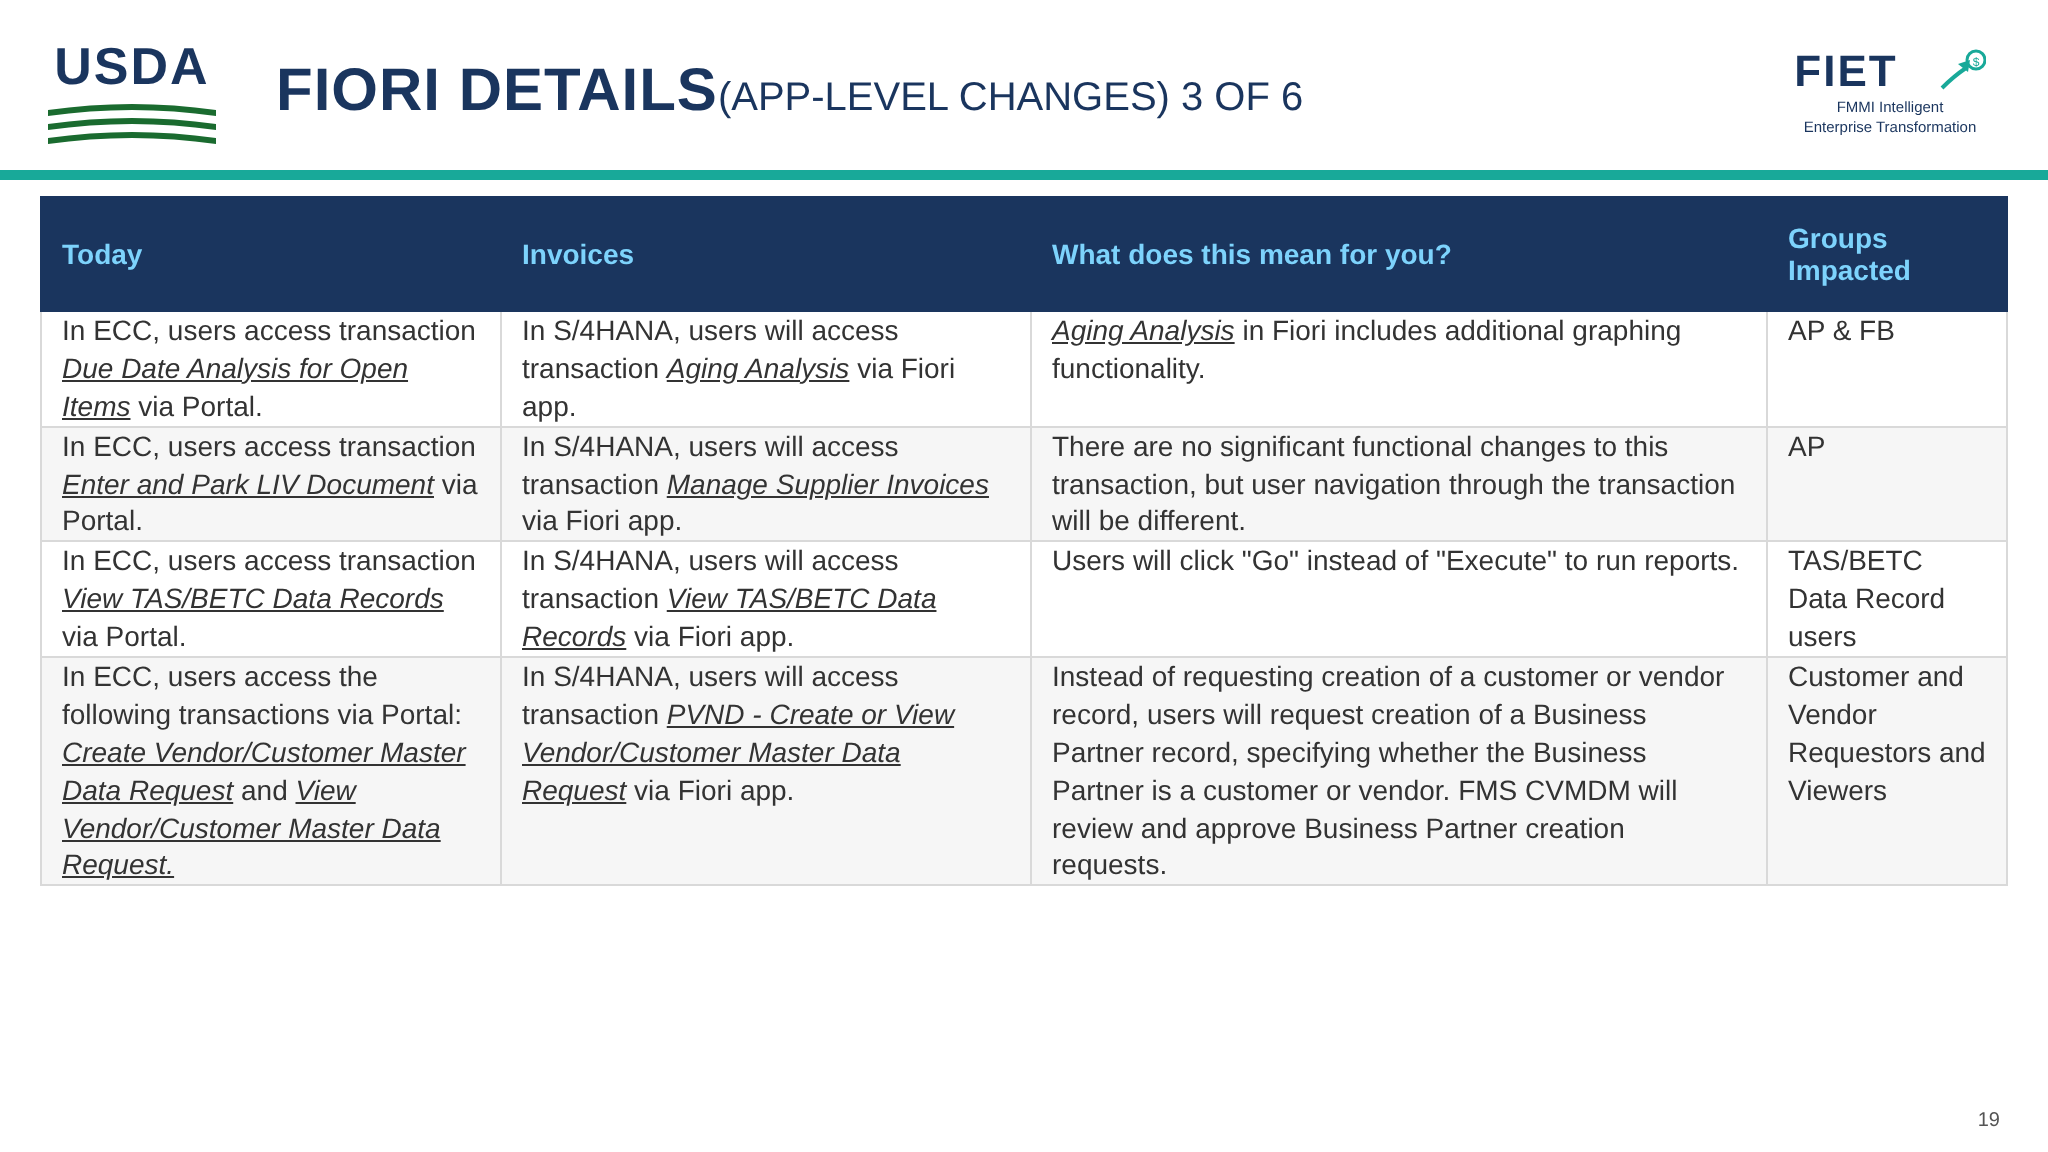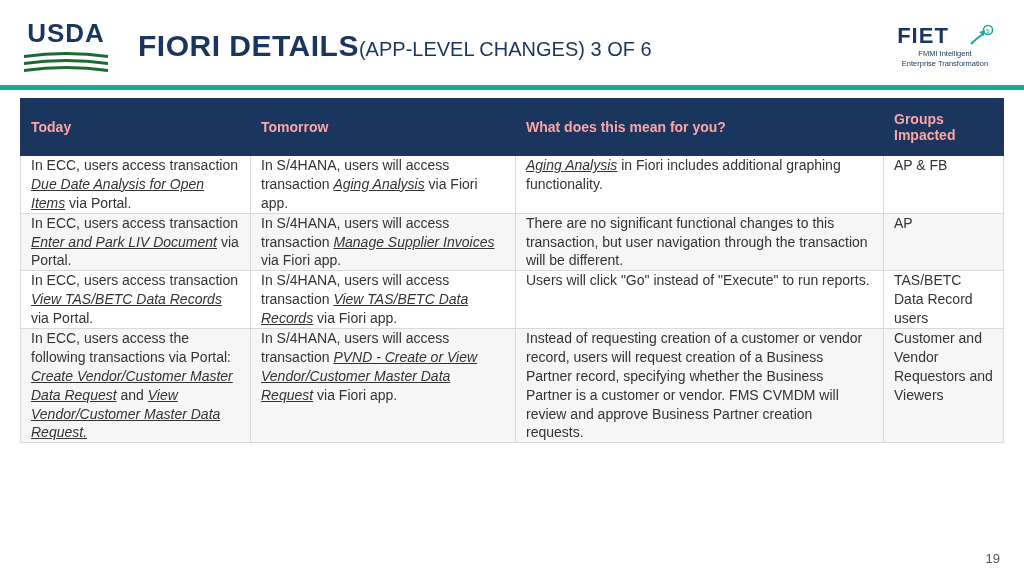--- a/index.html
+++ b/index.html
@@ -85,21 +85,21 @@
   .table-wrap {
     padding: 0 20px;
   }
   table {
     width: 100%;
     border-collapse: collapse;
     font-size: 14px;
   }
   thead th {
     background: #1a355e;
-    color: #fca5a5;
+    color: #7dd3fc;
     text-align: left;
     font-weight: 700;
     padding: 12px 10px;
     border: 1px solid #1a355e;
     vertical-align: middle;
   }
   tbody td {
     border: 1px solid #d9d9d9;
     padding: 0 10px;
     vertical-align: top;
@@ -110,21 +110,21 @@
     background: #f6f6f6;
   }
   .col-today { width: 230px; }
   .col-tomorrow { width: 265px; }
   .col-meaning { width: auto; }
   .col-groups { width: 120px; }
   .page-num {
     position: absolute;
     bottom: 10px;
     right: 24px;
-    font-size: 13px;
+    font-size: 10px;
     color: #555;
   }
   em { font-style: italic; text-decoration: underline; }
 </style>
 </head>
 <body>
 
 <div class="header">
   <div class="usda-logo">
     <div class="usda-text">USDA</div>
@@ -153,21 +153,21 @@
   </div>
 </div>
 
 <div class="divider"></div>
 
 <div class="table-wrap">
   <table>
     <thead>
       <tr>
         <th class="col-today">Today</th>
-        <th class="col-tomorrow">Tomorrow</th>
+        <th class="col-tomorrow">Invoices</th>
         <th class="col-meaning">What does this mean for you?</th>
         <th class="col-groups">Groups Impacted</th>
       </tr>
     </thead>
     <tbody>
       <tr>
         <td><span>In ECC, users access transaction </span><em>Due Date Analysis for Open Items</em><span> via Portal.</span></td>
         <td><span>In S/4HANA, users will access transaction </span><em>Aging Analysis</em><span> via Fiori app.</span></td>
         <td><em>Aging Analysis</em><span> in Fiori includes additional graphing functionality.</span></td>
         <td>AP &amp; FB</td>

